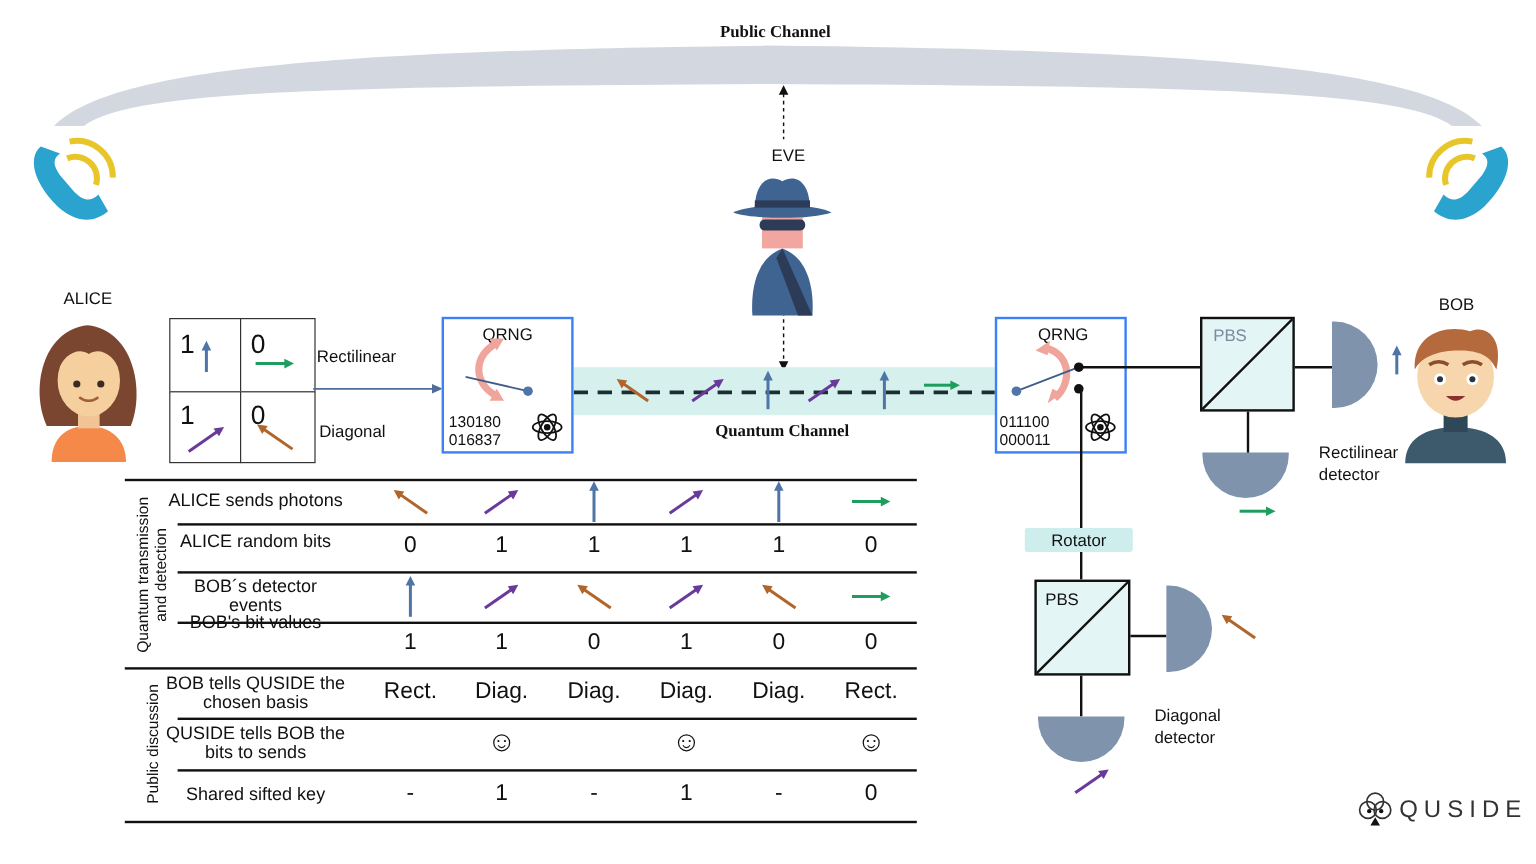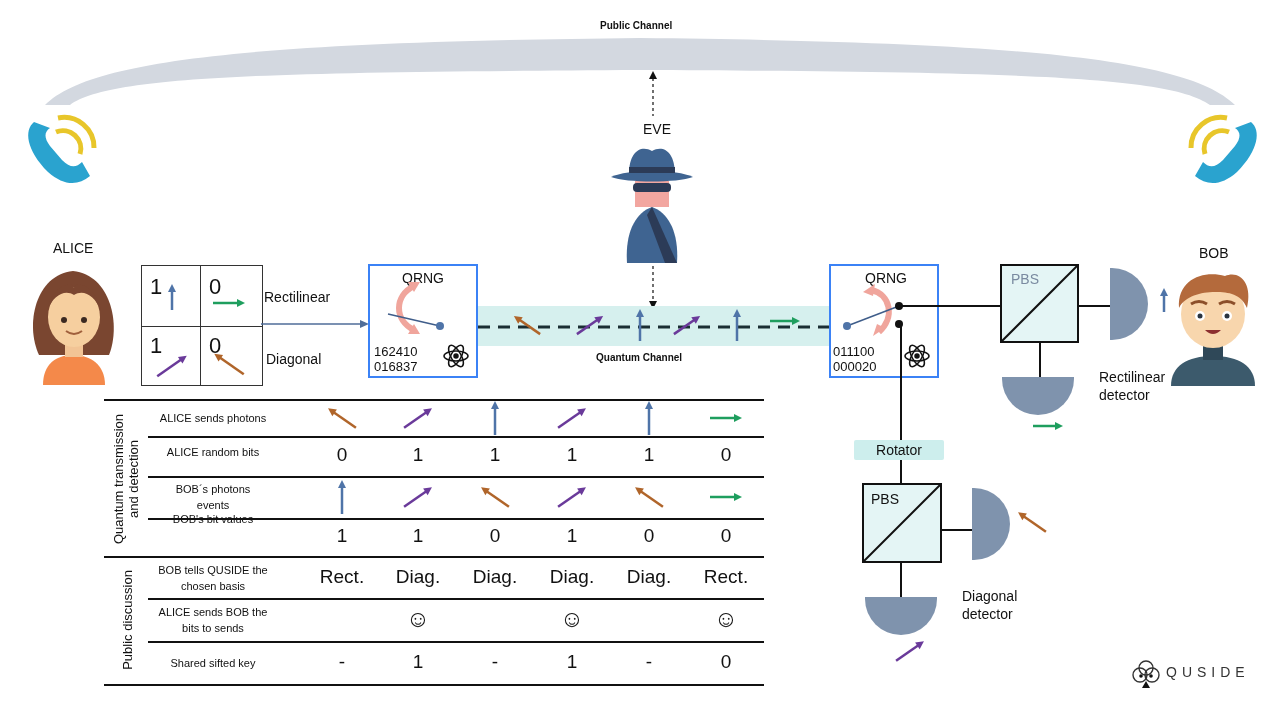--- a/index.html
+++ b/index.html
@@ -1,26 +1,26 @@
 <!DOCTYPE html>
 <html><head>
 <meta charset="utf-8">
 <style>
   html, body { margin:0; padding:0; background:#ffffff; }
   body { width:1280px; height:720px; position:relative; overflow:hidden;
          font-family:"Liberation Sans", sans-serif; color:#111; }
   .abs { position:absolute; }
   .lbl { font-size:14px; }
-  .title { font-weight:bold; font-size:10px; }
+  .title { font-weight:bold; font-size:14px;font-family:Liberation Serif, serif; }
   .mono { font-family:"Liberation Sans", sans-serif; font-size:13px; line-height:15px; }
   .box { position:absolute; border:2px solid #3b82f6; background:#fff; }
   .cell { position:absolute; border:1px solid #333; background:#fff; }
   .big { font-size:22px; }
   .tbl-line { position:absolute; left:104px; width:660px; background:#111; }
-  .row-label { position:absolute; font-size:11px; text-align:center; width:150px; line-height:16px; }
+  .row-label { position:absolute; font-size:15px; text-align:center; width:150px; line-height:16px; }
   .val { position:absolute; width:60px; text-align:center; font-size:19px; }
   .vert { position:absolute; font-size:13px; transform:rotate(-90deg); transform-origin:center; text-align:center; line-height:15px; white-space:nowrap; }
   .pbs { position:absolute; border:2px solid #111; background:#e4f5f5; }
   .det { position:absolute; background:#7f93ad; }
   svg { position:absolute; overflow:visible; }
 </style>
 </head>
 <body>
 
 <svg width="1280" height="720" style="left:0;top:0;">
@@ -93,41 +93,41 @@
 </svg>
 
 <div class="abs" style="left:476px;top:306px;width:355px;height:40px;background:#d6f0ee;"></div>
 <svg width="420" height="10" style="left:438px;top:322px;">
   <line x1="0" y1="5" x2="410" y2="5" stroke="#1a2e33" stroke-width="3" stroke-dasharray="12,8"></line>
 </svg>
 <div class="abs title" style="left:596px;top:352px;">Quantum Channel</div>
 
 <div class="box" style="left:368px;top:264px;width:106px;height:110px;">
   <div class="abs lbl" style="left:32px;top:4px;">QRNG</div>
-  <div class="abs mono" style="left:4px;top:78px;">162410</div>
+  <div class="abs mono" style="left:4px;top:78px;">130180</div>
   <div class="abs mono" style="left:4px;top:93px;">016837</div>
 </div>
 <svg width="110" height="110" style="left:368px;top:264px;">
   <path d="M46 22 C 26 32, 26 56, 46 66" stroke="#f0a59c" stroke-width="6" fill="none"></path>
   <polygon points="52,18 40,18 46,28" fill="#f0a59c"></polygon>
   <polygon points="52,70 40,70 46,60" fill="#f0a59c"></polygon>
   <line x1="20" y1="50" x2="72" y2="62" stroke="#3f5d8a" stroke-width="1.5"></line>
   <circle cx="72" cy="62" r="4" fill="#4f74a8"></circle>
   <g transform="translate(88,92)" stroke="#111" stroke-width="1.5" fill="none">
     <ellipse rx="12" ry="5"></ellipse>
     <ellipse rx="12" ry="5" transform="rotate(60)"></ellipse>
     <ellipse rx="12" ry="5" transform="rotate(-60)"></ellipse>
     <circle r="2" fill="#111"></circle>
   </g>
 </svg>
 
 <div class="box" style="left:829px;top:264px;width:106px;height:110px;">
   <div class="abs lbl" style="left:34px;top:4px;">QRNG</div>
   <div class="abs mono" style="left:2px;top:78px;">011100</div>
-  <div class="abs mono" style="left:2px;top:93px;">000020</div>
+  <div class="abs mono" style="left:2px;top:93px;">000011</div>
 </div>
 <svg width="110" height="110" style="left:829px;top:264px;">
   <path d="M42 26 C 62 30, 66 54, 50 68" stroke="#f0a59c" stroke-width="6" fill="none"></path>
   <polygon points="34,28 46,20 44,32" fill="#f0a59c"></polygon>
   <polygon points="44,72 56,64 48,60" fill="#f0a59c"></polygon>
   <line x1="18" y1="62" x2="70" y2="42" stroke="#3f5d8a" stroke-width="1.5"></line>
   <circle cx="18" cy="62" r="4" fill="#4f74a8"></circle>
   <circle cx="70" cy="42" r="4" fill="#111"></circle>
   <circle cx="70" cy="60" r="4" fill="#111"></circle>
   <g transform="translate(88,92)" stroke="#111" stroke-width="1.5" fill="none">
@@ -320,21 +320,21 @@
       <div class="row-label" style="left: 138px; width: 150px; top: 444px;">
         <div>ALICE random bits</div>
       </div>
       <div class="val" style="left: 312px; top: 444px;">0</div>
       <div class="val" style="left: 388px; top: 444px;">1</div>
       <div class="val" style="left: 465px; top: 444px;">1</div>
       <div class="val" style="left: 542px; top: 444px;">1</div>
       <div class="val" style="left: 619px; top: 444px;">1</div>
       <div class="val" style="left: 696px; top: 444px;">0</div>
       <div class="row-label" style="left: 138px; width: 150px; top: 481px;">
-        <div>BOB´s photons</div>
+        <div>BOB´s detector</div>
         <div>events</div>
       </div>
       <div class="row-label" style="left: 138px; width: 150px; top: 511px;">
         <div>BOB's bit values</div>
       </div>
       <div class="val" style="left: 312px; top: 525px;">1</div>
       <div class="val" style="left: 388px; top: 525px;">1</div>
       <div class="val" style="left: 465px; top: 525px;">0</div>
       <div class="val" style="left: 542px; top: 525px;">1</div>
       <div class="val" style="left: 619px; top: 525px;">0</div>
@@ -343,21 +343,21 @@
         <div>BOB tells QUSIDE the</div>
         <div>chosen basis</div>
       </div>
       <div class="val" style="left: 312px; top: 566px;">Rect.</div>
       <div class="val" style="left: 388px; top: 566px;">Diag.</div>
       <div class="val" style="left: 465px; top: 566px;">Diag.</div>
       <div class="val" style="left: 542px; top: 566px;">Diag.</div>
       <div class="val" style="left: 619px; top: 566px;">Diag.</div>
       <div class="val" style="left: 696px; top: 566px;">Rect.</div>
       <div class="row-label" style="left: 138px; width: 150px; top: 604px;">
-        <div>ALICE sends BOB the</div>
+        <div>QUSIDE tells BOB the</div>
         <div>bits to sends</div>
       </div>
       <div class="val" style="left: 312px; top: 608px;"></div>
       <div class="val" style="left: 388px; top: 605px; font-size: 24px;">☺</div>
       <div class="val" style="left: 465px; top: 608px;"></div>
       <div class="val" style="left: 542px; top: 605px; font-size: 24px;">☺</div>
       <div class="val" style="left: 619px; top: 608px;"></div>
       <div class="val" style="left: 696px; top: 605px; font-size: 24px;">☺</div>
       <div class="row-label" style="left: 138px; width: 150px; top: 655px;">
         <div>Shared sifted key</div>
@@ -372,13 +372,13 @@
 </div>
 
 <svg width="30" height="30" style="left:1131px;top:659px;">
   <circle cx="15" cy="9" r="7" stroke="#333" stroke-width="1.4" fill="none"></circle>
   <circle cx="9" cy="16" r="7" stroke="#333" stroke-width="1.4" fill="none"></circle>
   <circle cx="21" cy="16" r="7" stroke="#333" stroke-width="1.4" fill="none"></circle>
   <circle cx="10" cy="17" r="1.8" fill="#111"></circle>
     <circle cx="20" cy="17" r="1.8" fill="#111"></circle>
   <polygon points="15,22 11,29 19,29" fill="#111"></polygon>
 </svg>
-<div class="abs" style="left:1166px;top:664px;font-size:14px;letter-spacing:5px;color:#333;">QUSIDE</div>
+<div class="abs" style="left:1166px;top:664px;font-size:20px;letter-spacing:5px;color:#333;">QUSIDE</div>
 
 </body></html>

